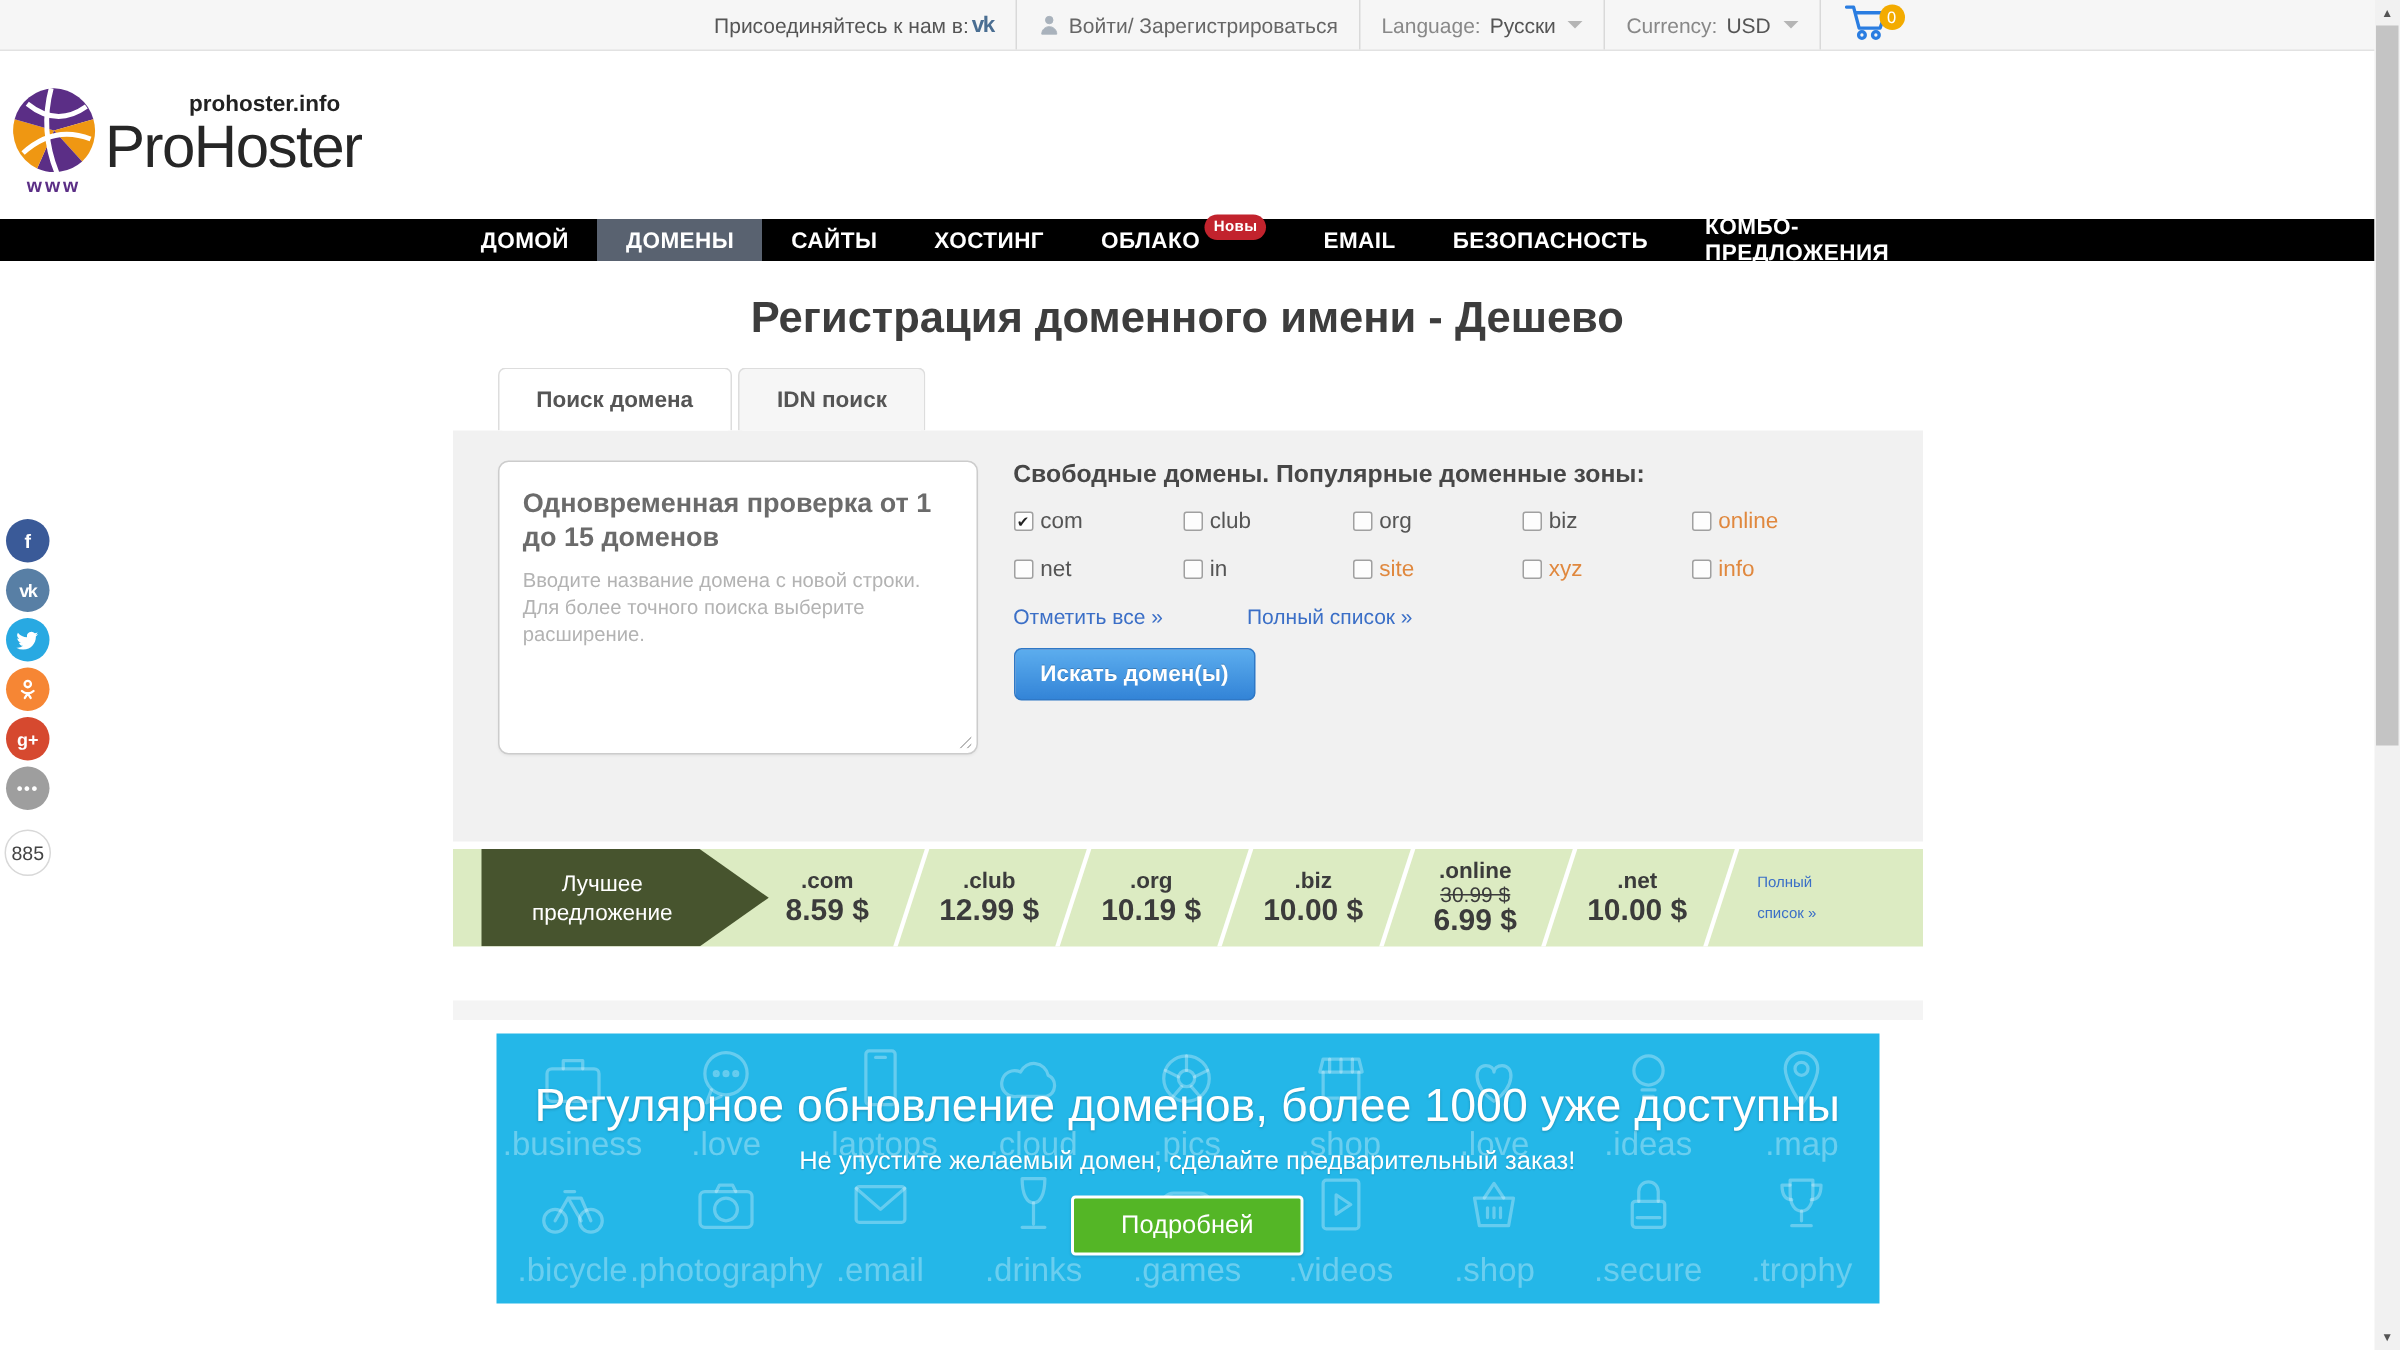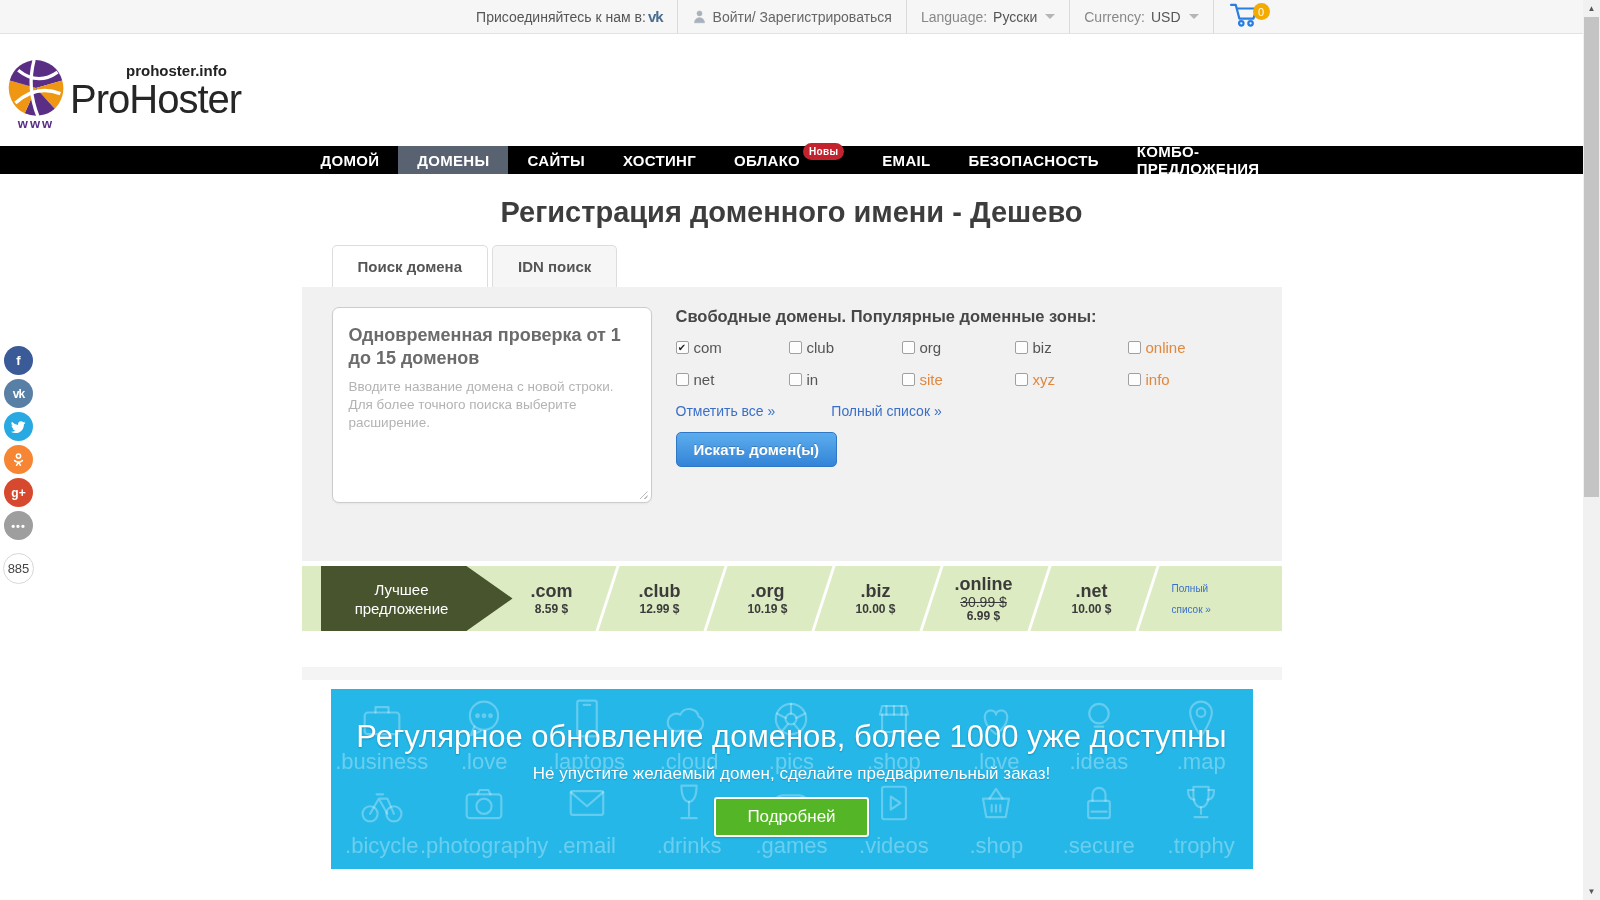--- a/index.html
+++ b/index.html
@@ -80,22 +80,22 @@
   
   .ribbon { position:relative; margin-top:5px; height:65px; background:#dcebc2; }
   .ribbon-arrow { position:absolute; left:0; top:0; width:192px; height:65px; background:#47542e;
     clip-path:polygon(0 0, 76% 0, 100% 50%, 76% 100%, 0 100%);
     display:flex; flex-direction:column; align-items:center; justify-content:center; color:#fff; font-size:15px; line-height:19px; padding-right:30px;margin-left:19px; }
   .ribbon-cells { position:absolute; left:196px; top:0; right:0; height:100%; display:flex; }
   .rib-cell { position:relative; width:108px; height:100%; display:flex; flex-direction:column;
     align-items:center; justify-content:center; }
   .rib-cell + .rib-cell::before { content:''; position:absolute; left:0; top:0; width:3px; height:100%;
     background:#fff; transform:skewX(-18deg); }
-  .rib-tld { font-size:18px; font-weight:bold; color:#3b3b3b; }
-  .rib-price { font-size:12px; font-weight:bold; color:#3b3b3b; }
+  .rib-tld { font-size:15px; font-weight:bold; color:#3b3b3b; }
+  .rib-price { font-size:20px; font-weight:bold; color:#3b3b3b; }
   .rib-old { font-size:14px; color:#3b3b3b; text-decoration:line-through; margin:-1px 0; }
   .rib-link-cell { position:relative; width:132px; height:100%; display:flex; flex-direction:column;
     justify-content:center; padding-left:26px; }
   .rib-link-cell::before { content:''; position:absolute; left:0; top:0; width:3px; height:100%;
     background:#fff; transform:skewX(-18deg); }
   .rib-link { color:#3b6fc7; font-size:10px; line-height:21px; cursor:pointer; }
 
   .section-divider { margin-top:36px; height:13px; background:#f4f4f4; }
 
   

